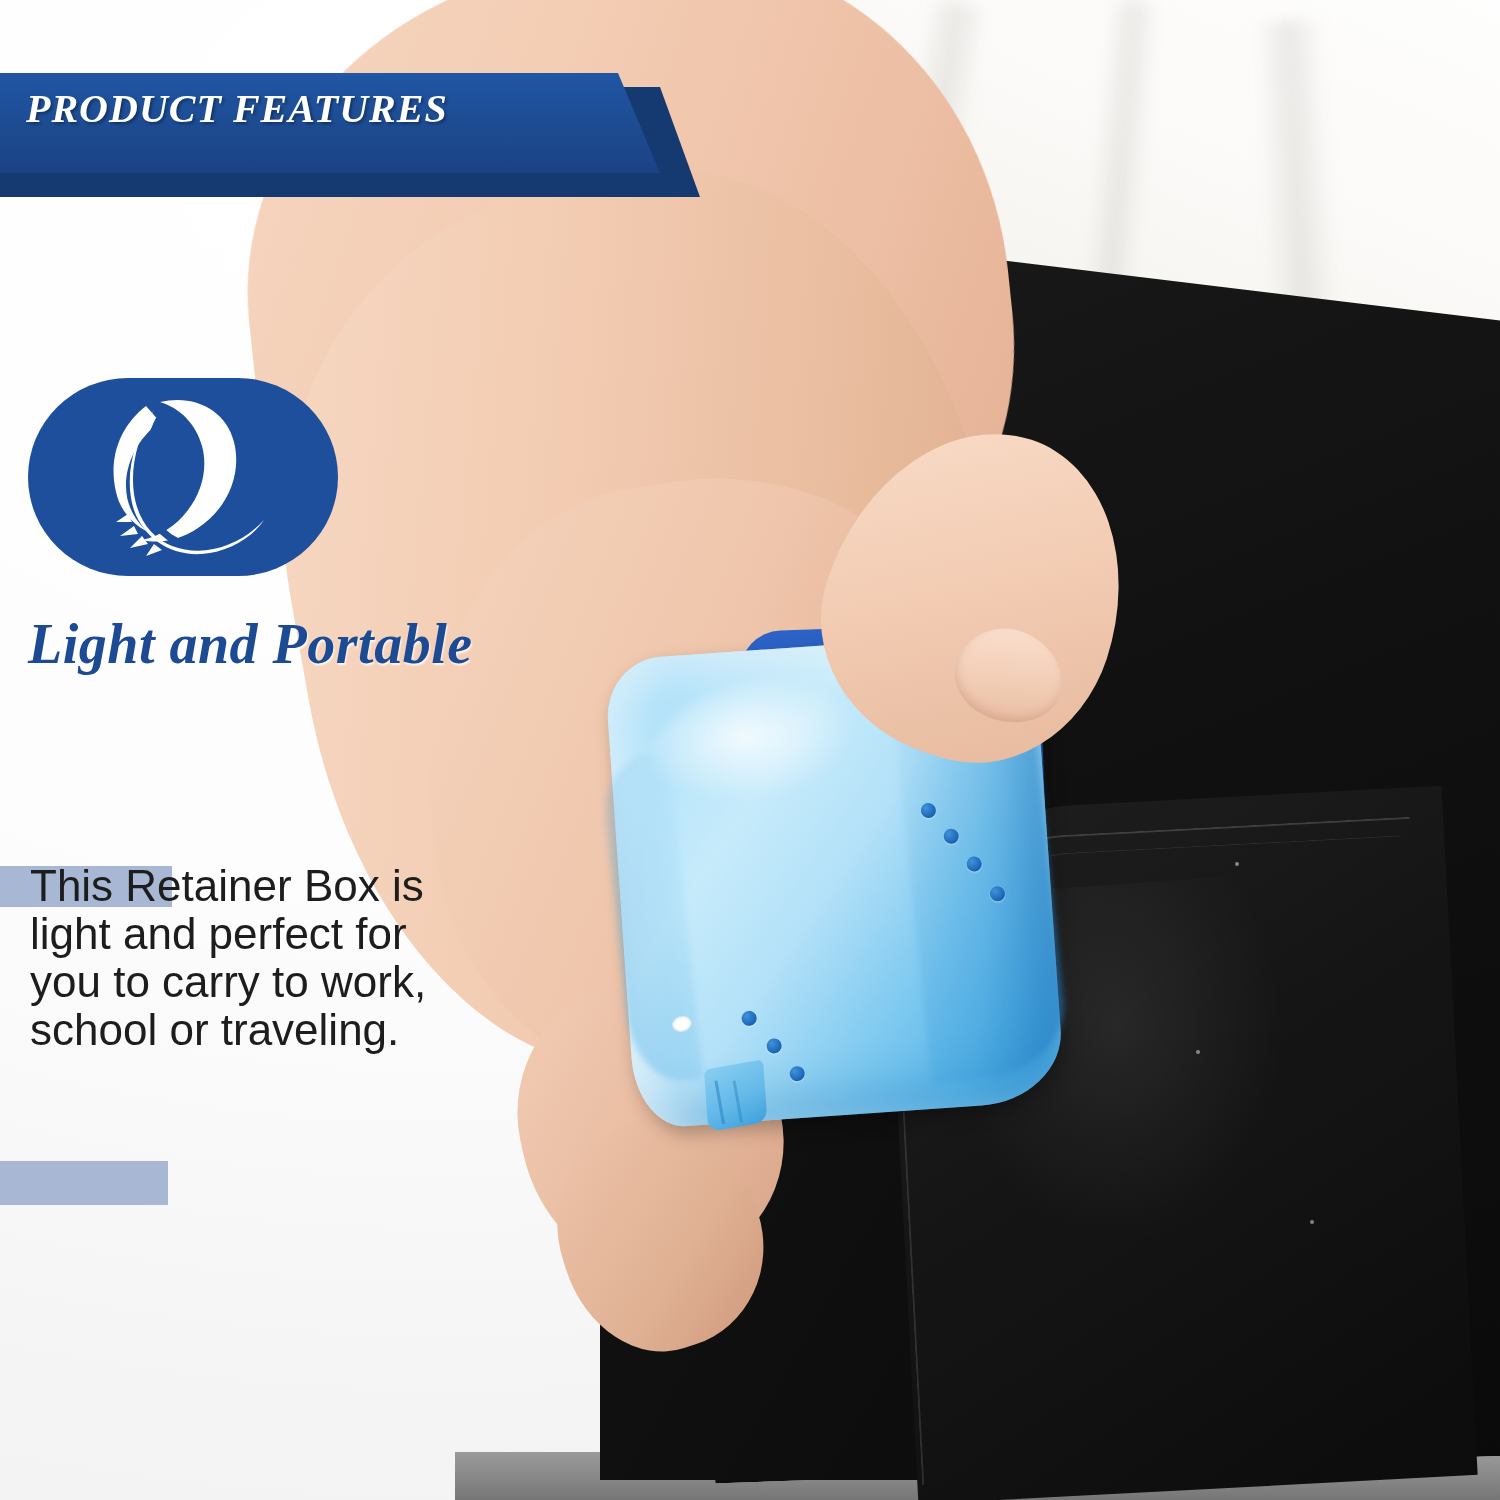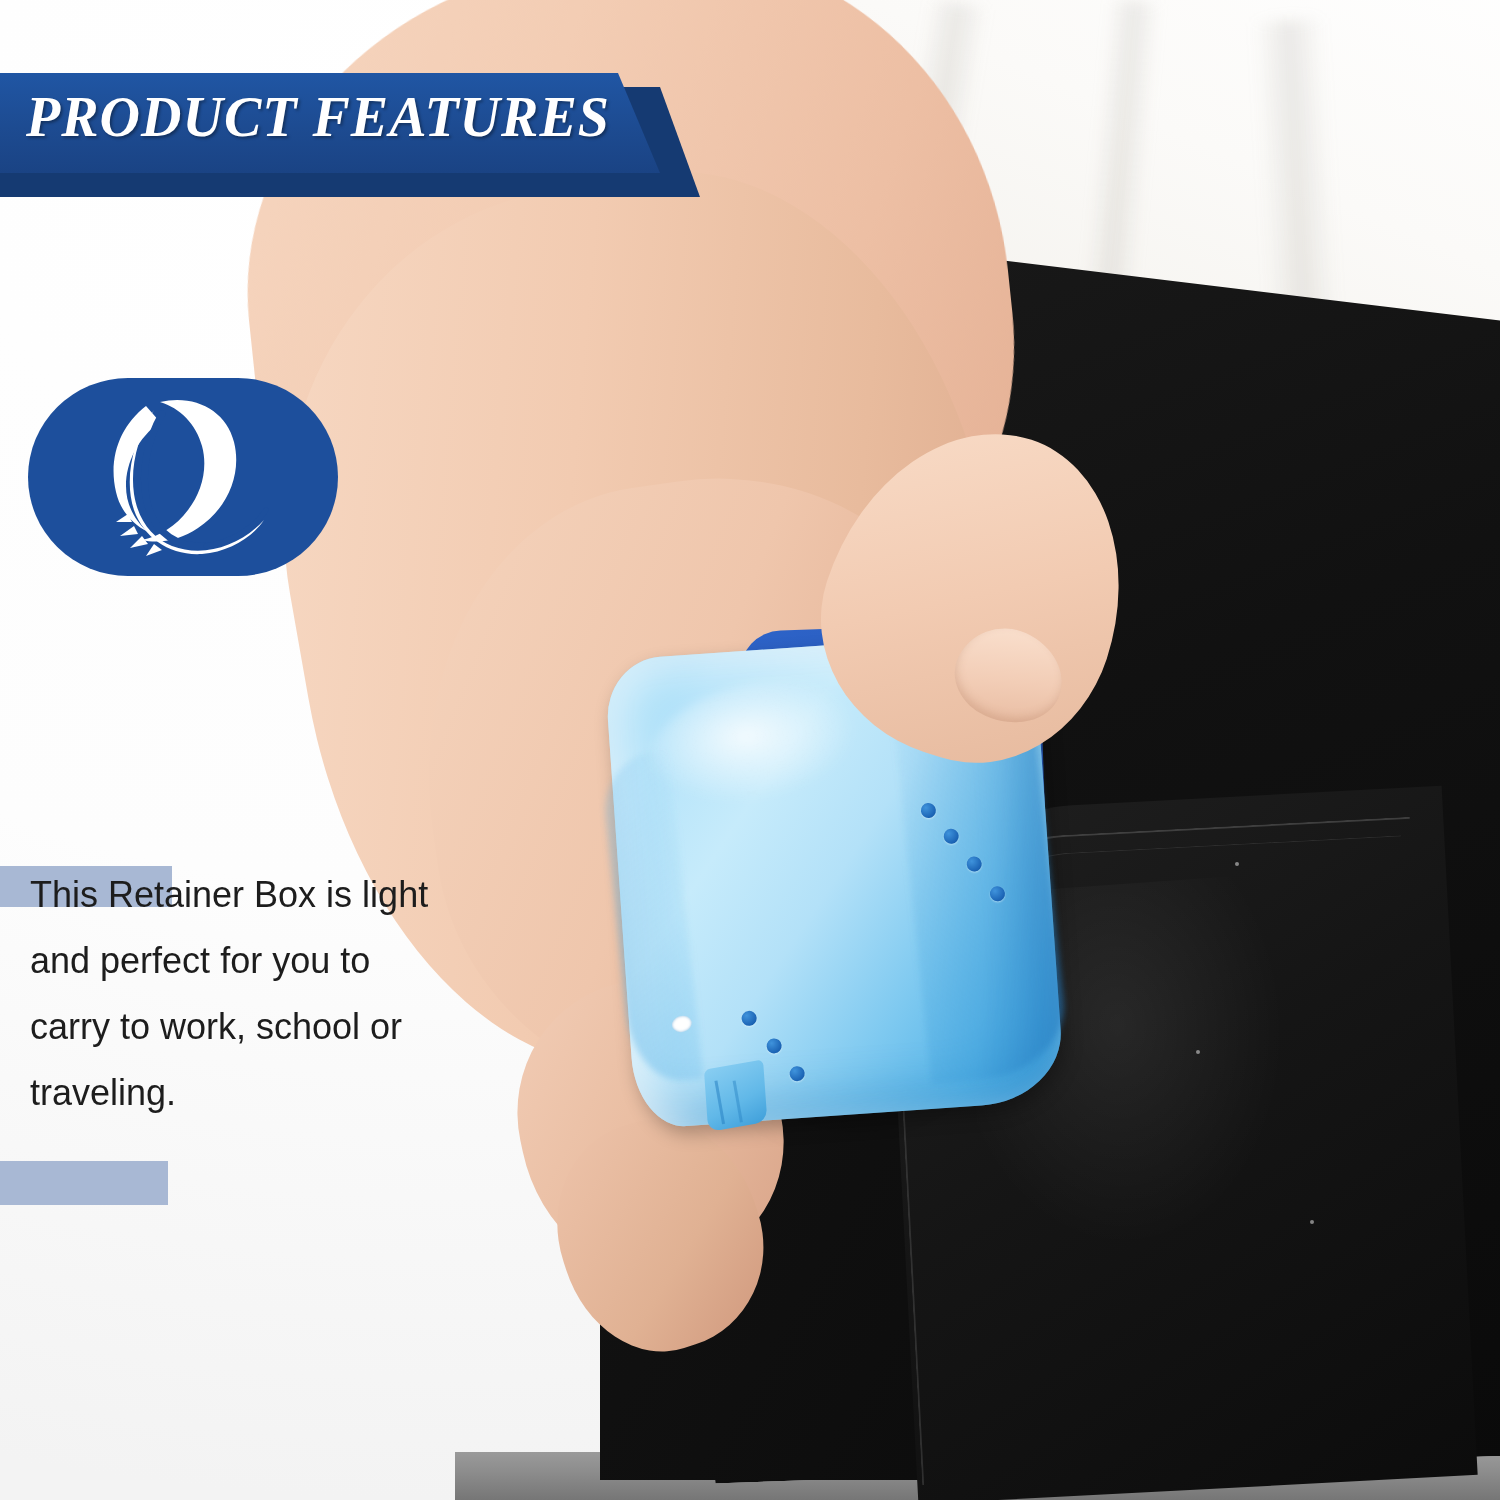--- a/index.html
+++ b/index.html
@@ -220,21 +220,21 @@
   }
   .banner-main{
     position:absolute;left:0;top:0;width:660px;height:100px;
     background:linear-gradient(180deg,#2056a4 0%,#1d4b91 55%,#1a4384 100%);
     clip-path:polygon(0 0, 618px 0, 660px 100px, 0 100px);
   }
   .banner-title{
     position:absolute;left:26px;top:12px;
     font-family:"Liberation Serif", serif;
     font-style:italic;font-weight:bold;
-    font-size:56px;letter-spacing:1px;color:#ffffff;
+    font-size:40px;letter-spacing:1px;color:#ffffff;
     text-shadow:2px 2px 3px rgba(0,0,0,.35);
     white-space:nowrap;
   }
 
   
   .pill{
     position:absolute;left:28px;top:378px;width:310px;height:198px;
     background:#1d4f9c;border-radius:100px/99px;
   }
   .pill svg{position:absolute;left:40px;top:18px;}
@@ -246,21 +246,21 @@
     font-style:italic;font-weight:bold;
     font-size:56px;color:#1c4b94;letter-spacing:.5px;
     text-shadow:1px 2px 2px rgba(255,255,255,.85);
     white-space:nowrap;
   }
 
   
   .para{
     position:absolute;
     font-family:"Liberation Sans", sans-serif;
-    font-size:36px;line-height:66px;color:#1d1d1d;
+    font-size:44px;line-height:48px;color:#1d1d1d;
     white-space:pre-line;
   }
   .para-1{left:30px;top:862px;width:430px;}
   .para-2{left:28px;top:1158px;width:540px;}
   .hl{
     position:absolute;background:#a8b8d4;
   }
   .hl-1{left:0px;top:866px;width:172px;height:41px;}
   .hl-2{left:0px;top:1161px;width:168px;height:44px;}
 </style>
@@ -343,19 +343,20 @@
       <path d="M86 14 C70 40 62 70 66 98 C70 124 84 142 104 150
                C136 162 172 150 196 124 C184 142 160 156 134 158
                C102 160 76 142 66 114 C56 84 64 44 86 14 Z" fill="#ffffff"></path>
       <path d="M60 118 L48 126 L64 126 Z M66 130 L52 140 L70 138 Z
                M74 140 L62 152 L80 148 Z M86 148 L78 160 L94 154 Z" fill="#ffffff"></path>
       <path d="M94 18 C78 46 72 80 80 110 C88 138 110 152 138 150" fill="none" stroke="#1d4f9c" stroke-width="7" stroke-linecap="round"></path>
       <path d="M138 150 C164 146 186 132 198 114" fill="none" stroke="#1d4f9c" stroke-width="5" stroke-linecap="round"></path>
     </svg>
   </div>
 
+  <div class="heading">Light and Portable</div>
 
   <div class="hl hl-1"></div>
   <div class="para para-1">This Retainer Box is light and perfect for you to carry to work, school or traveling.</div>
 
   <div class="hl hl-2"></div>
 
 </div>
 
 </body></html>

